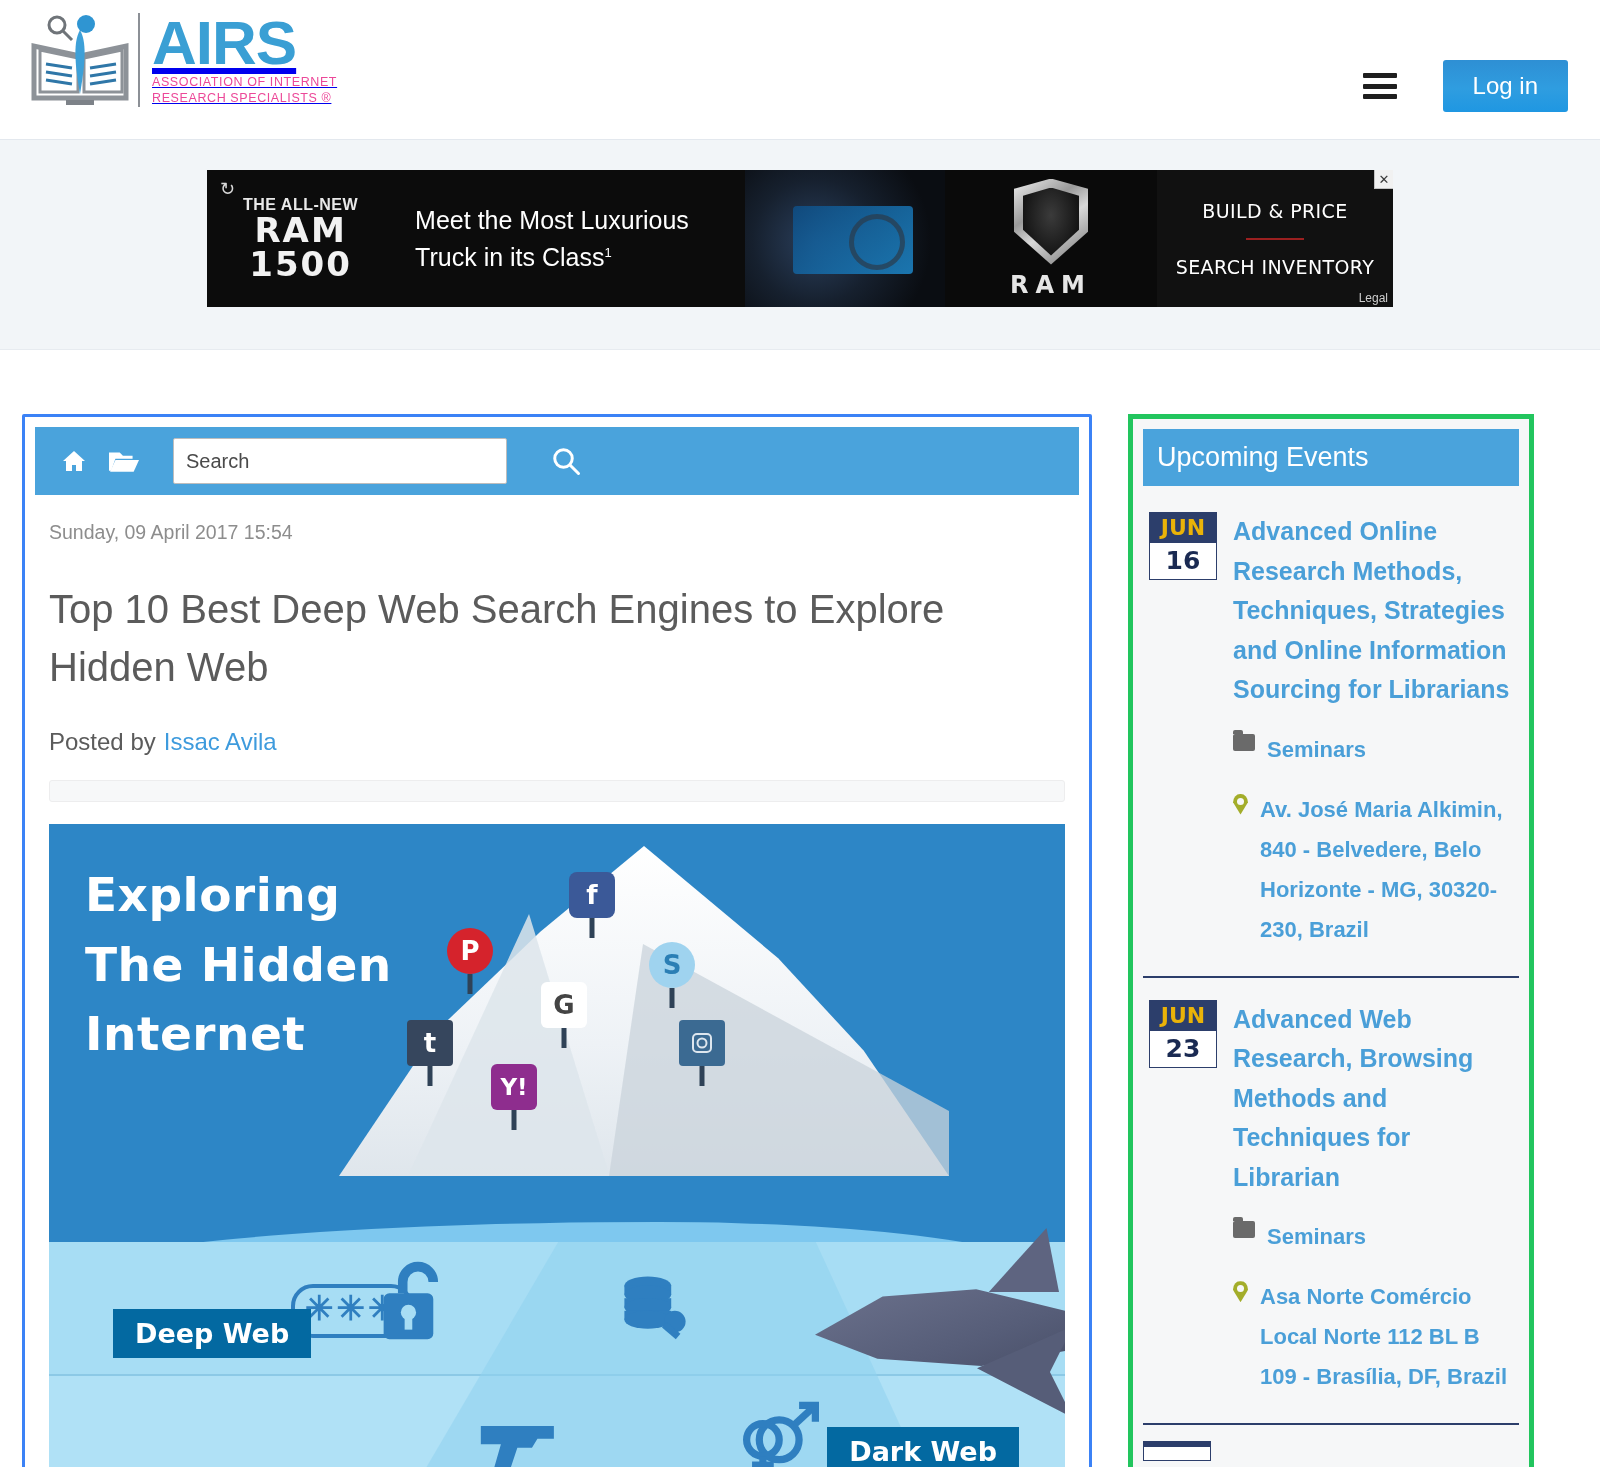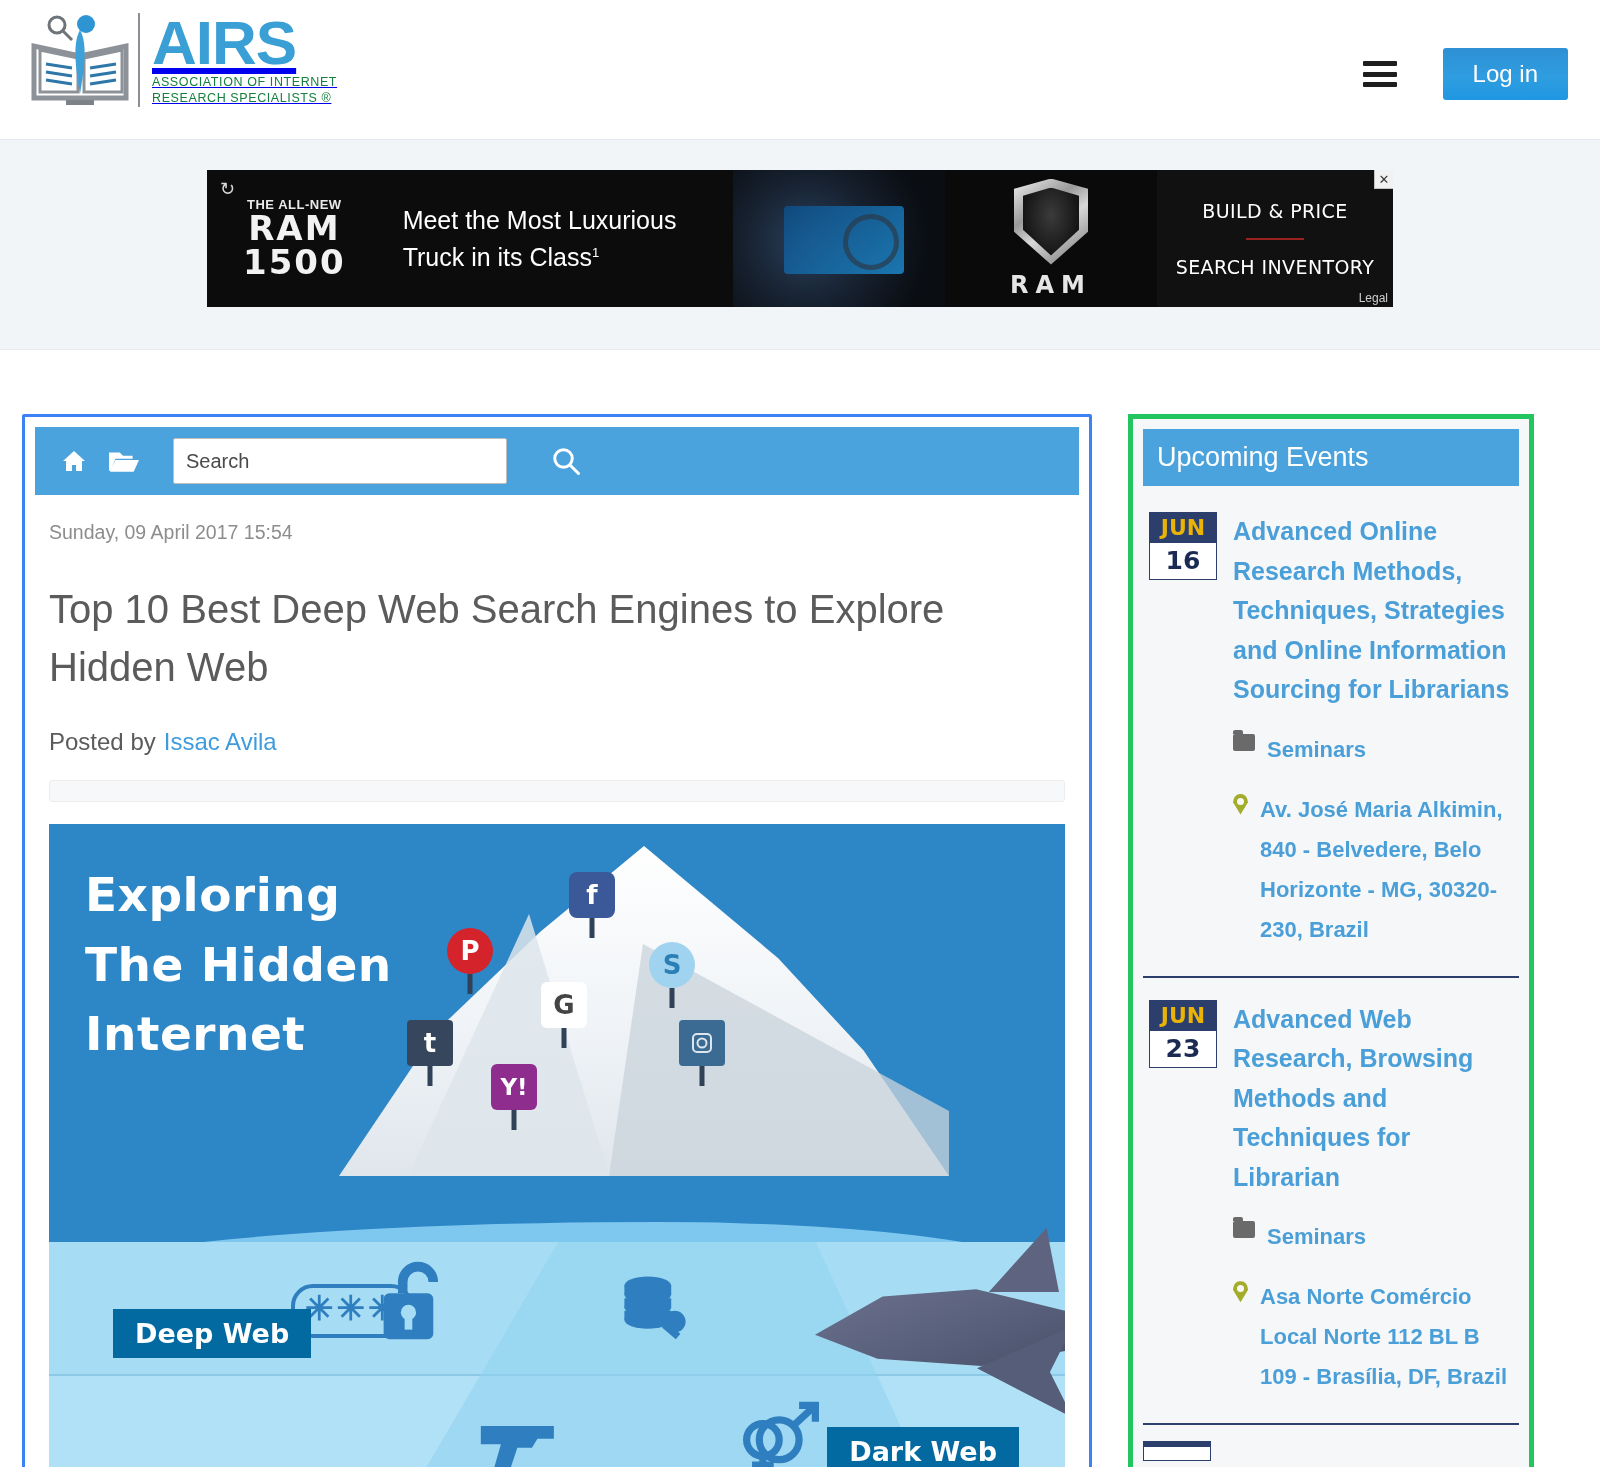--- a/index.html
+++ b/index.html
@@ -31,25 +31,25 @@
   .logo-mark { width: 108px; height: 100px; position: relative; }
   .logo-divider {
     width: 2px; height: 94px; background: #8c9096; margin: 0 12px 0 4px;
   }
   .logo-text { display: flex; flex-direction: column; justify-content: center; }
   .logo-airs {
     font-size: 62px; font-weight: bold; color: #3a9fd4; letter-spacing: -1px;
     line-height: 0.92; font-family: "Liberation Sans", sans-serif;
   }
   .logo-sub {
-    font-size: 12.5px; color: #15803d; letter-spacing: 0.6px; line-height: 1.22;
+    font-size: 12.5px; color: #ec4899; letter-spacing: 0.6px; line-height: 1.22;
     margin-top: 4px; font-weight: 500;
   }
   .header-right {
-    position: absolute; right: 32px; top: 48px;
+    position: absolute; right: 32px; top: 60px;
     display: flex; align-items: center; gap: 46px;
   }
   .hamburger { width: 34px; height: 26px; display: flex; flex-direction: column; justify-content: space-between; cursor: pointer; }
   .hamburger span { display: block; height: 5px; background: #1e1e1e; border-radius: 1px; }
   .login-btn {
     background: linear-gradient(to bottom, #2e8fd4 0%, #2f9de0 55%, #1f97e2 100%);
     color: #fff; border: none; font-size: 24px;
     padding: 12px 30px; border-radius: 3px; cursor: pointer;
     font-family: "Liberation Sans", sans-serif;
   }
@@ -63,21 +63,21 @@
   .ad-banner {
     position: relative;
     width: 1186px; height: 137px;
     background: #0c0c0c;
     display: flex; align-items: stretch;
     overflow: hidden;
   }
   .ad-left { display: flex; align-items: center; padding-left: 36px; position: relative; }
   .ad-refresh { position: absolute; left: 13px; top: 8px; color: #d8d8d8; font-size: 18px; }
   .ram-lockup { display: flex; flex-direction: column; align-items: center; line-height: 1; }
-  .ram-allnew { font-size: 13px; color: #e9e9e9; font-weight: bold; letter-spacing: 0.5px; }
+  .ram-allnew { font-size: 16px; color: #e9e9e9; font-weight: bold; letter-spacing: 0.5px; }
   .ram-name { font-size: 34px; color: #f2f2f2; font-weight: bold; letter-spacing: 2px; font-family: "DejaVu Sans", sans-serif; }
   .ram-num { font-size: 34px; color: #f2f2f2; font-weight: bold; letter-spacing: 2px; font-family: "DejaVu Sans", sans-serif; }
   .ad-rule { width: 5px; background: #9b1f1f; margin: 18px 26px; }
   .ad-headline { color: #fff; font-size: 25px; line-height: 1.45; align-self: center; max-width: 330px; }
   .ad-headline sup { font-size: 13px; }
   .ad-photo {
     flex: 1; position: relative;
     background:
       radial-gradient(circle at 35% 52%, #2a3f5c 0%, #16202e 42%, #0a0d12 78%),
       #0b0d11;

